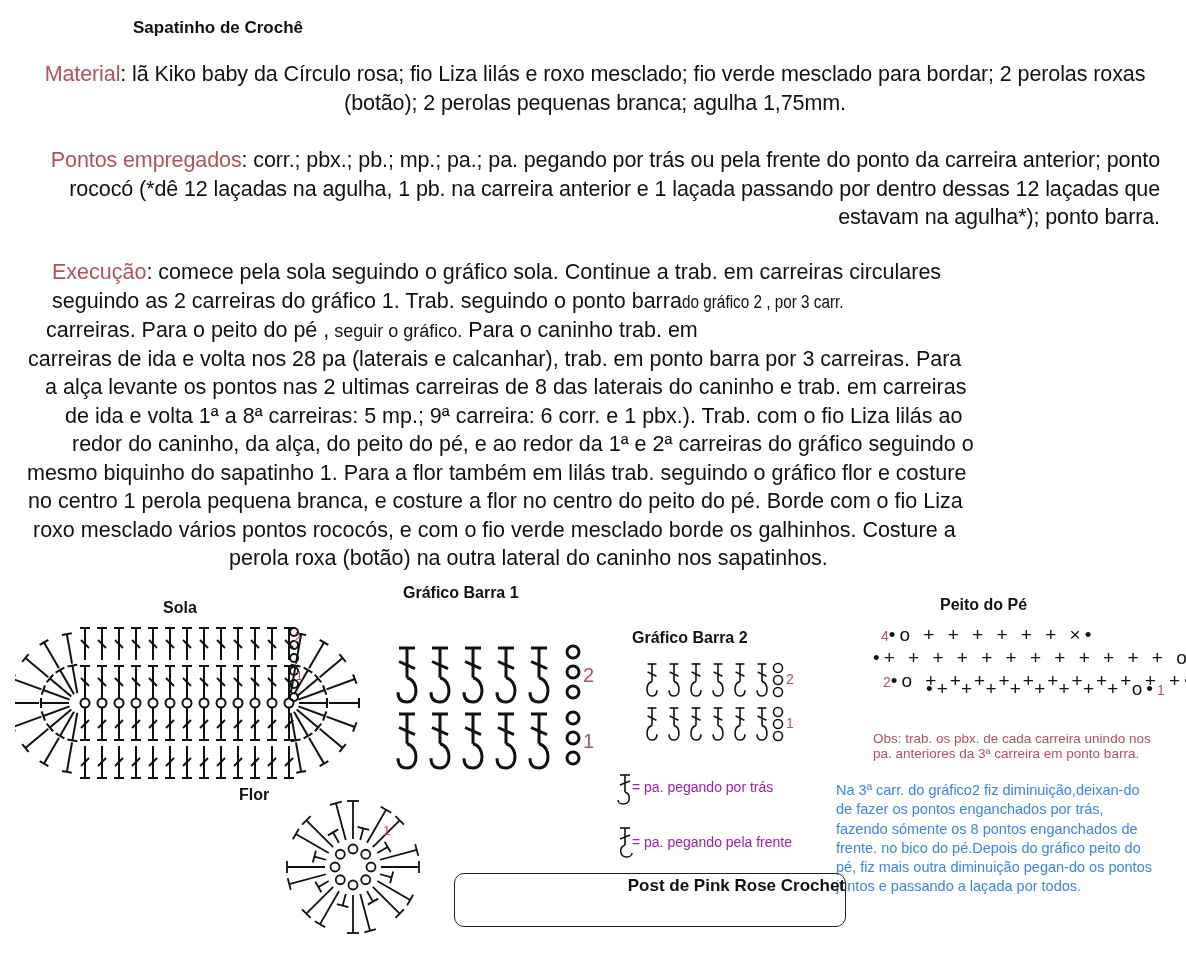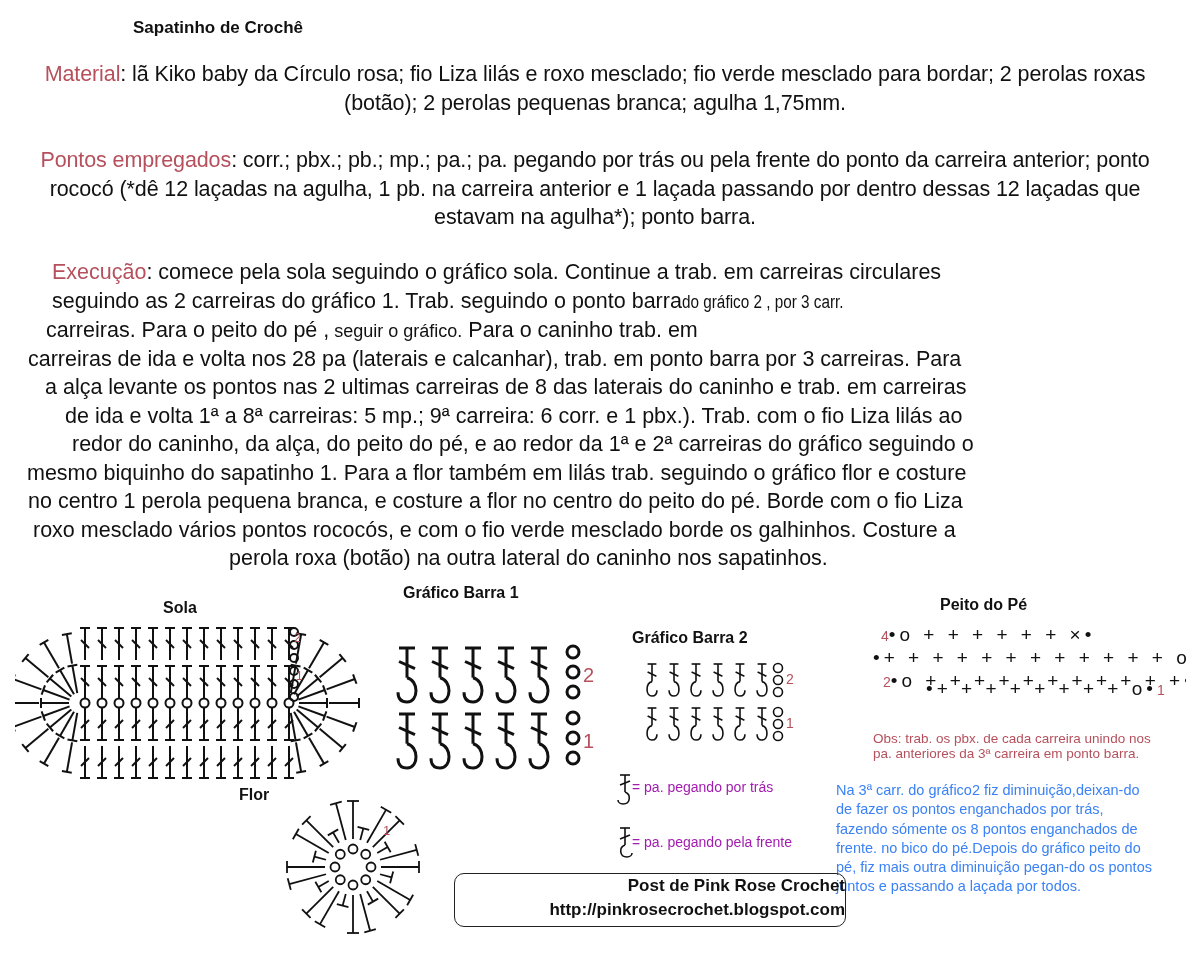--- a/index.html
+++ b/index.html
@@ -3,21 +3,21 @@
   <meta charset="utf-8">
   <style>
     html, body { margin: 0; padding: 0; background: #ffffff; }
     body { width: 1186px; height: 953px; position: relative; overflow: hidden;
            font-family: "Liberation Sans", sans-serif; color: #111; }
     .abs { position: absolute; }
     .title { left: 133px; top: 18px; font-weight: bold; font-size: 17px; }
     .para { font-size: 21.5px; line-height: 28.5px; text-align: center; letter-spacing: -0.1px; }
     .para .lbl { color: #b5505c; }
     .p1 { left: 40px; top: 60px; width: 1110px; }
-    .p2 { left: 30px; top: 146px; width: 1130px; }
+    .p2 { left: 30px; top: 146px; width: 1130px; text-align: right; }
     .line { position: absolute; font-size: 21.5px; white-space: nowrap; }
     .line .lbl { color: #b5505c; text-align: center; }
     .narrow { font-size: 18px; transform: scaleX(0.85); display: inline-block; transform-origin: left center; }
     .chart-title { font-weight: bold; font-size: 16px; position: absolute; }
     .legend { position: absolute; font-size: 14px; color: #a21caf; }
     .obs { position: absolute; left: 873px; top: 731px; width: 290px; font-size: 13.5px; line-height: 15px; color: #b5505c; }
     .note { position: absolute; left: 836px; top: 781px; width: 320px; font-size: 14.5px; line-height: 19.3px; color: #3b82f6; }
     .credit { position: absolute; left: 454px; top: 873px; width: 390px; height: 52px; border: 1.5px solid #222; border-radius: 10px; }
     .credit div { font-weight: bold; font-size: 17px; line-height: 24px; padding-left: 6px; text-align: right; }
     .peito-row { position: absolute; font-size: 19px; letter-spacing: 4px; white-space: nowrap; color: #111; }
@@ -507,14 +507,13 @@
       <line x1="94.24871130596428" y1="57.999999999999986" x2="104.64101615137753" y2="51.999999999999986"></line>
       <line x1="101.64101615137753" y1="46.803847577293354" x2="107.64101615137753" y2="57.19615242270662"></line>
       <line x1="97.0459231360939" y1="64.7530667371294" x2="133.7511045350785" y2="54.917943023233576"></line>
       <line x1="132.19819026446336" y1="49.122388065499166" x2="135.30401880569363" y2="60.713497980967986"></line>
     </g>
   <text x="100" y="40" font-size="13" fill="#b5505c">1</text>
 </svg>
 
 <div class="credit">
   <div>Post de Pink Rose Crochet</div>
-  <div>http://pinkrosecrochet.blogspot.com</div>
 </div>
 
 </body></html>

